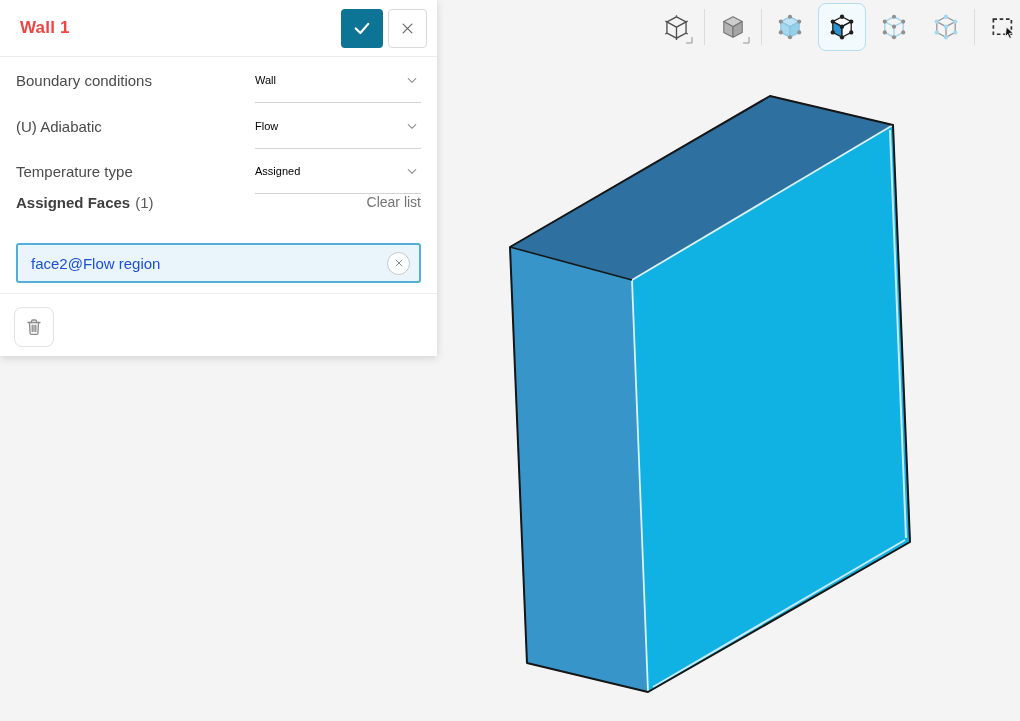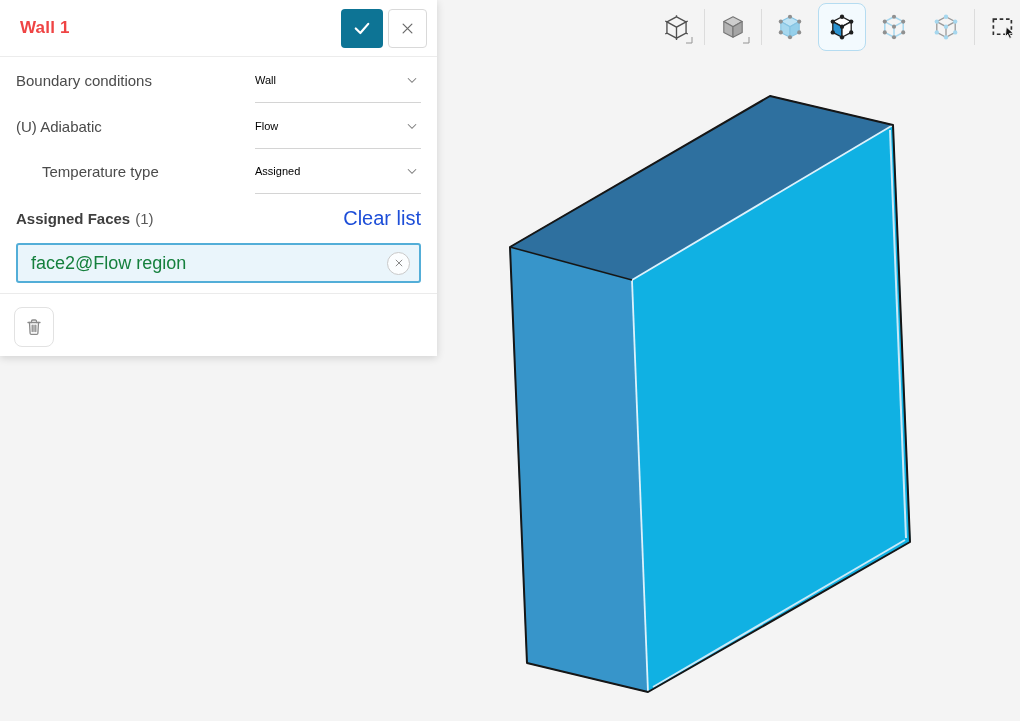--- a/index.html
+++ b/index.html
@@ -37,30 +37,30 @@
   .form{padding:0 16px;}
   .form-row{height:46px;display:flex;align-items:stretch;}
   .form-label{flex:1;font-size:15px;color:#4b4b4b;display:flex;align-items:center;}
   .select{
     width:166px;display:flex;align-items:center;
     border-bottom:1px solid #d4d4d4;box-sizing:border-box;cursor:pointer;
   }
   .select-value{flex:1;font-size:11px;color:#000000;}
   .chevron{display:flex;align-items:center;margin-right:2px;}
 
-  .af-header{height:49px;display:flex;align-items:center;}
+  .af-header{height:49px;display:flex;align-items:flex-start;}
   .af-label{font-size:15px;font-weight:bold;color:#3f3f3f;}
   .af-count{font-size:15px;color:#5a5a5a;margin-left:5px;font-weight:normal;}
-  .clear-link{margin-left:auto;font-size:20px;color:#1d4ed8;cursor:pointer;text-decoration:none;}
+  .clear-link{margin-left:auto;font-size:14px;color:#737373;cursor:pointer;text-decoration:none;}
 
   .chip{
     height:40px;background:#eaf5fb;border:2px solid #53aed8;border-radius:3px;
     display:flex;align-items:center;padding:0 9px 0 13px;box-sizing:border-box;
   }
-  .chip-label{flex:1;font-size:18px;color:#15803d;}
+  .chip-label{flex:1;font-size:15px;color:#1d4ed8;}
   .chip-remove{
     width:23px;height:23px;border-radius:50%;border:1px solid #c9c9c9;background:rgba(255,255,255,.85);
     display:flex;align-items:center;justify-content:center;cursor:pointer;padding:0;
   }
 
   .panel-divider{height:1px;background:#ebebeb;margin-top:10px;}
   .panel-footer{padding:13px 14px 9px;}
   .btn-trash{
     width:40px;height:40px;background:#fff;border:1px solid #e2e2e2;border-radius:8px;
     display:flex;align-items:center;justify-content:center;cursor:pointer;padding:0;
@@ -249,21 +249,21 @@
       <div class="select">
         <span class="select-value">Flow</span>
         <span class="chevron">
           <svg width="14" height="14" viewBox="0 0 24 24">
               <path d="M5 9 L12 16 L19 9" fill="none" stroke="#7c7c7c" stroke-width="1.8"></path>
             </svg>
         </span>
       </div>
     </div>
 
-    <div class="form-row" style="height:45px;margin-left:26px;">
+    <div class="form-row" style="height:45px;">
       <span class="form-label">Temperature type</span>
       <div class="select">
         <span class="select-value">Assigned</span>
         <span class="chevron">
           <svg width="14" height="14" viewBox="0 0 24 24">
               <path d="M5 9 L12 16 L19 9" fill="none" stroke="#7c7c7c" stroke-width="1.8"></path>
             </svg>
         </span>
       </div>
     </div>

